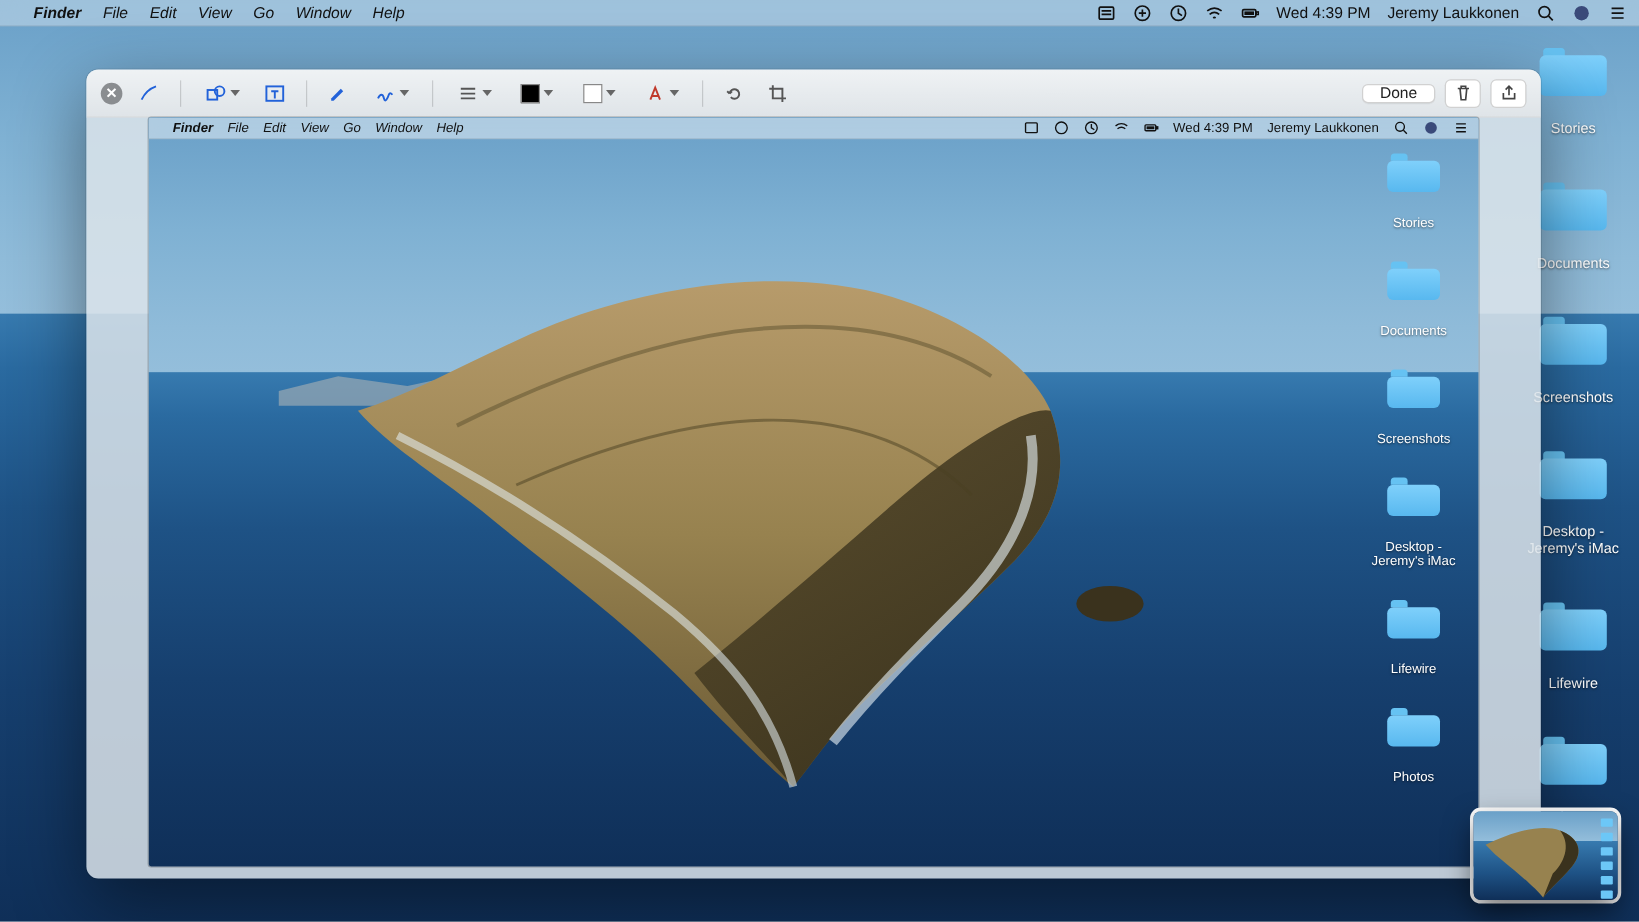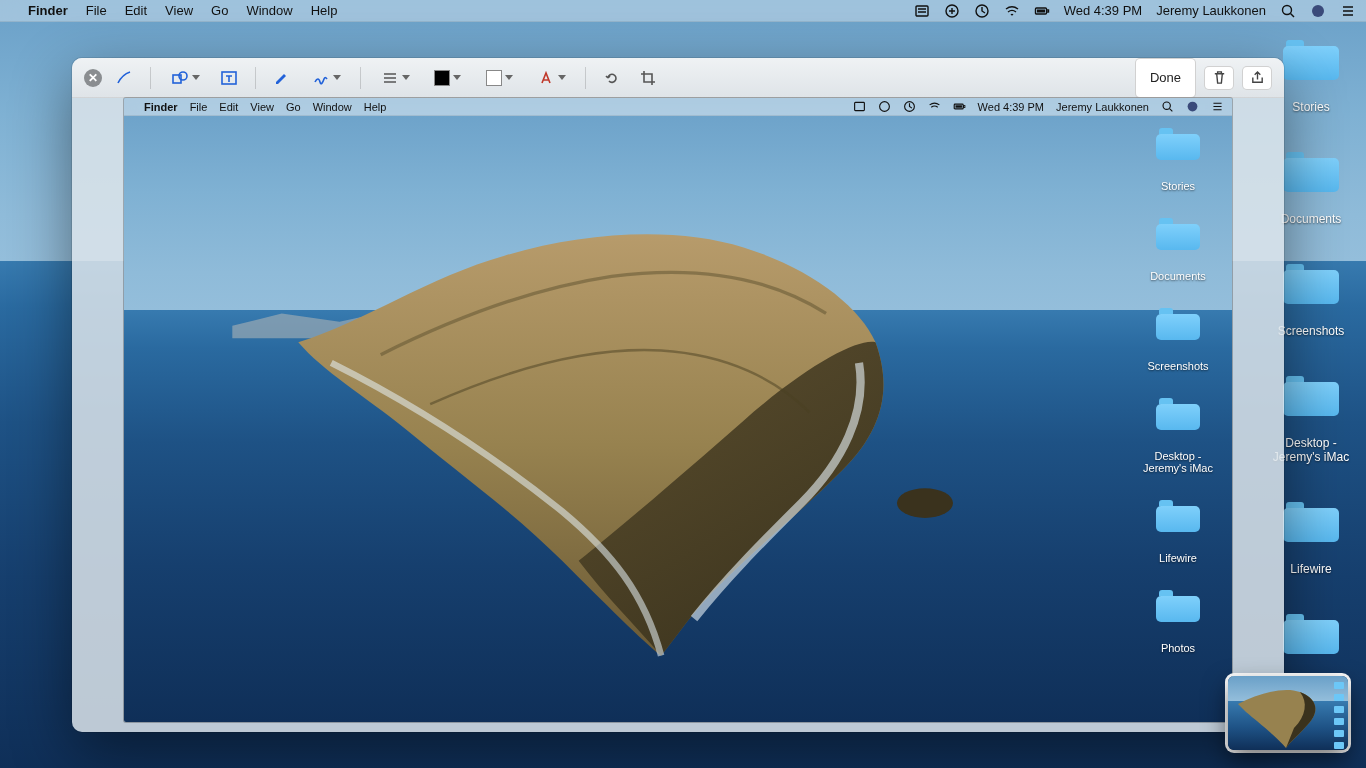--- a/index.html
+++ b/index.html
@@ -16,21 +16,21 @@
 
 
 .menubar {
   position: absolute; top: 0; left: 0; right: 0; height: 22px;
   display: flex; align-items: center;
   background: rgba(255,255,255,.35); backdrop-filter: blur(10px);
   font-size: 13px; color: #111; padding: 0 10px;
   border-bottom: 1px solid rgba(0,0,0,.08);
 }
 .menubar .left, .menubar .right { display: flex; align-items: center; gap: 14px; }
-.menubar .left { gap: 18px; }
+.menubar .left { gap: 18px; font-style: italic; }
 .menubar .spacer { flex: 1; }
 .menubar .apple { font-size: 14px; }
 .menubar .bold { font-weight: 600; }
 .mb-icon { width: 16px; height: 16px; display: inline-flex; align-items: center; justify-content: center; }
 .mb-icon svg { width: 16px; height: 16px; stroke: #111; fill: none; stroke-width: 1.4; }
 
 
 .desk-folders { position: absolute; top: 40px; right: 10px; width: 90px; }
 .desk-folder { display: flex; flex-direction: column; align-items: center; margin-bottom: 38px; }
 .desk-folder .label { color: #fff; font-size: 12px; text-align: center; text-shadow: 0 1px 2px rgba(0,0,0,.6); margin-top: 20px; white-space: pre-line; }
@@ -60,21 +60,21 @@
 .iconbtn.gray { color: #555; }
 .iconbtn svg { width: 18px; height: 18px; stroke: currentColor; fill: none; stroke-width: 1.6; }
 .iconbtn .fillshape { fill: currentColor; stroke: none; }
 .iconbtn.withcaret { width: 44px; justify-content: center; gap: 3px; }
 .caret { width: 0; height: 0; border-left: 4px solid transparent; border-right: 4px solid transparent; border-top: 5px solid #666; }
 .swatch { width: 16px; height: 16px; border: 1px solid #888; }
 .swatch.black { background: #000; }
 .swatch.white { background: #fff; }
 .etoolbar .fill { flex: 1; }
 .pillbtn {
-  height: 40px; padding: 0 14px; border-radius: 5px; background: #fff;
+  height: 16px; padding: 0 14px; border-radius: 5px; background: #fff;
   border: 1px solid rgba(0,0,0,.18); font-size: 13px; color: #222;
   display: inline-flex; align-items: center; box-shadow: 0 1px 0 rgba(0,0,0,.03);
 }
 .sqbtn {
   width: 30px; height: 24px; border-radius: 5px; background: #fff;
   border: 1px solid rgba(0,0,0,.18); display: inline-flex; align-items: center; justify-content: center;
 }
 .sqbtn svg { width: 15px; height: 15px; stroke: #444; fill: none; stroke-width: 1.5; }
 .close-circle { width:18px;height:18px;border-radius:50%;background:#8a8d90;color:#fff;display:inline-flex;align-items:center;justify-content:center;font-size:12px;font-weight:600; }
 

